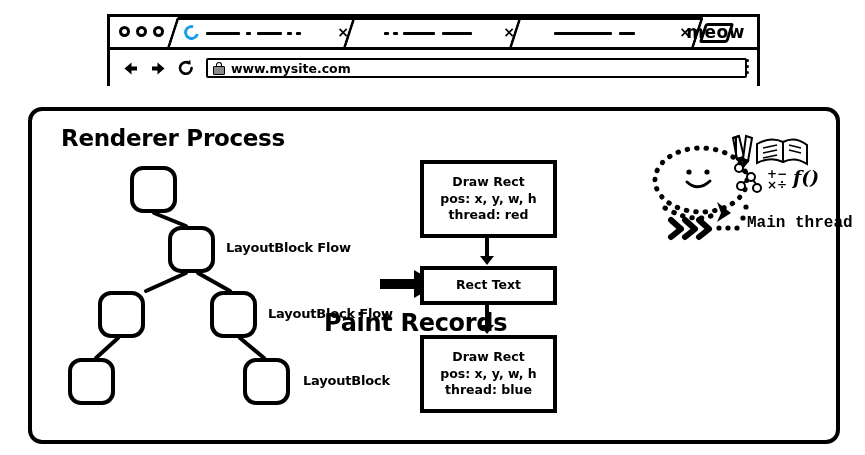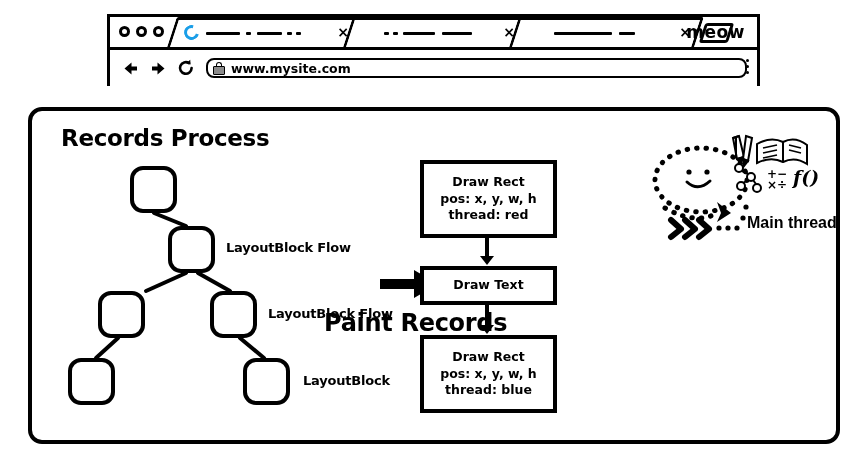--- a/index.html
+++ b/index.html
@@ -153,21 +153,21 @@
     margin-right: 8px;
     flex: 0 0 auto;
     display: flex;
     align-items: center;
     justify-content: center;
   }
   #url-field {
     flex: 1 1 auto;
     height: 20px;
     border: 2px solid #000;
-    border-radius: 8px;
+    border-radius: 2px;
     box-sizing: border-box;
     display: flex;
     align-items: center;
     padding: 0 5px;
     background: #fff;
     margin-left: 2px;
   }
   #lock-icon {
     width: 12px;
     height: 13px;
@@ -327,21 +327,21 @@
     position: absolute;
     left: 615px;
     top: 25px;
     width: 200px;
     height: 105px;
   }
   #main-thread-label {
     position: absolute;
     left: 100px;
     top: 78px;
-    font-family: Liberation Sans, sans-serif;
+    font-family: Liberation Mono, monospace;
     font-size: 16px;
     font-weight: 600;
     white-space: nowrap;
   }
 </style>
 </head>
 <body>
 
 <div id="browser-window">
 
@@ -426,21 +426,21 @@
     <span id="browser-menu-dots">
       <i></i>
         <i></i>
         <i></i>
     </span>
   </div>
 </div>
 
 <div id="renderer-panel">
 
-  <div id="panel-title">Records Process</div>
+  <div id="panel-title">Renderer Process</div>
 
   <div id="layout-tree">
 
     <svg width="330" height="270" style="position:absolute; left:0; top:0; z-index:1;" aria-hidden="true">
       <g stroke="#000" stroke-width="4" stroke-linecap="round" fill="none">
         <line x1="86" y1="47" x2="118" y2="60"></line>
         <line x1="118" y1="107" x2="78" y2="125"></line>
         <line x1="130" y1="107" x2="162" y2="125"></line>
         <line x1="50" y1="172" x2="28" y2="192"></line>
         <line x1="172" y1="172" x2="196" y2="192"></line>
@@ -472,21 +472,21 @@
       <div>pos: x, y, w, h</div>
       <div>thread: red</div>
     </div>
 
     <div class="paint-connector" style="left:388px; width:137px; top:127px; height:100%; background:none;">
       <div style="position:absolute; left:50%; margin-left:-2px; top:0; width:4px; height:20px; background:#000;"></div>
       <div class="connector-arrowhead" style="top:18px;"></div>
     </div>
 
     <div class="paint-box" style="left:388px; top:155px; width:137px; height:39px;">
-      <div>Draw Text</div>
+      <div>Rect Text</div>
     </div>
 
     <div class="paint-connector" style="left:388px; width:137px; top:194px; height:100%; background:none;">
       <div style="position:absolute; left:50%; margin-left:-2px; top:0; width:4px; height:22px; background:#000;"></div>
       <div class="connector-arrowhead" style="top:20px;"></div>
     </div>
 
     <div class="paint-box" style="left:388px; top:224px; width:137px; height:78px;">
       <div>Draw Rect</div>
       <div>pos: x, y, w, h</div>

